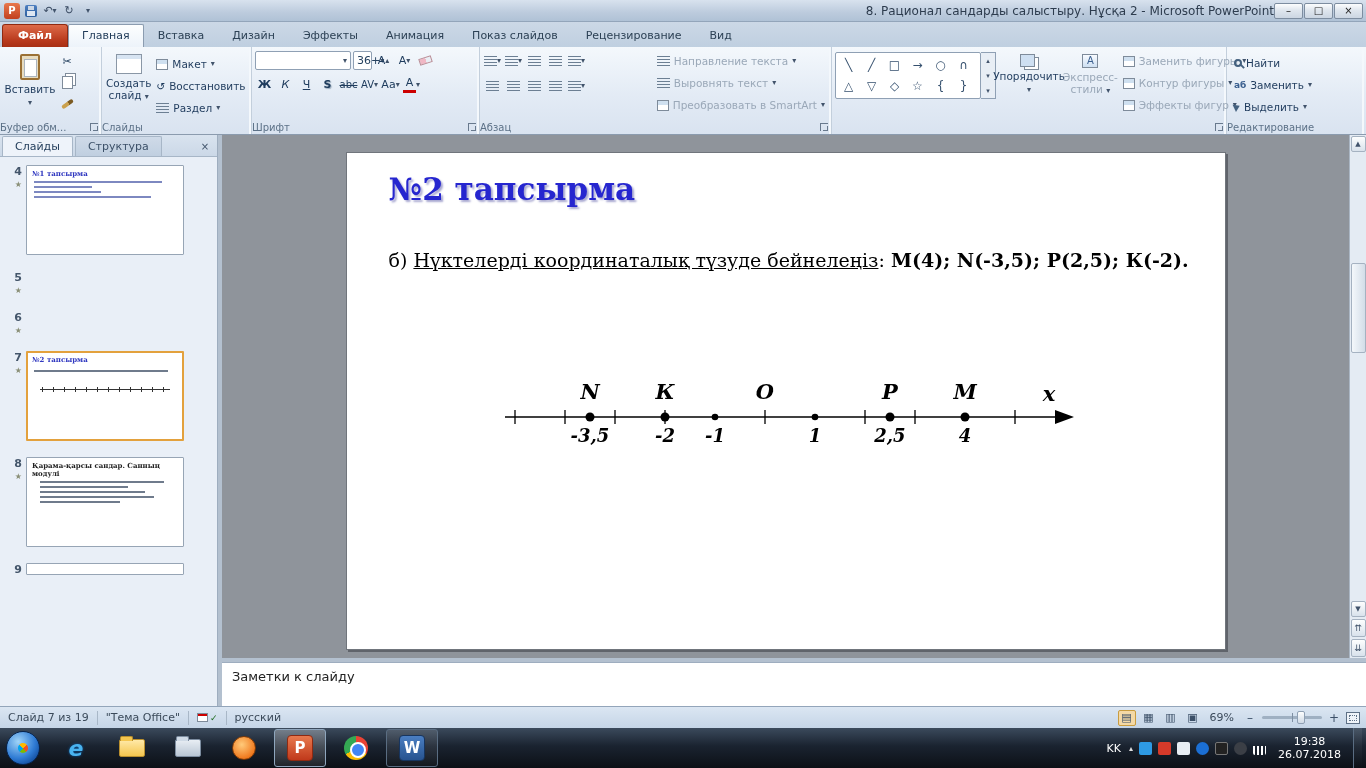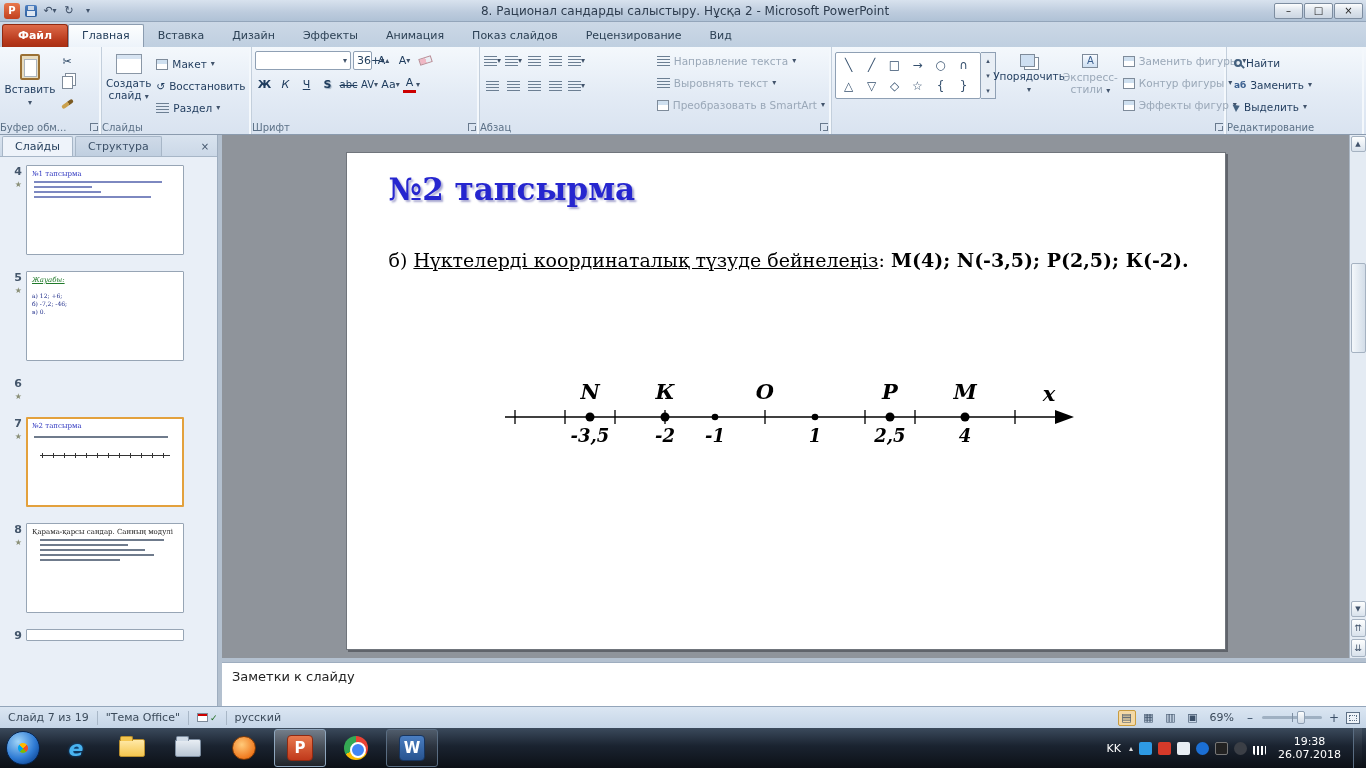--- a/index.html
+++ b/index.html
@@ -8,21 +8,21 @@
 
   
   #titlebar{position:absolute;left:0;top:0;width:100%;height:22px;background:linear-gradient(#d8e2ee,#bccbdd 60%,#b0c2d6);border-bottom:1px solid #93a5ba;display:flex;align-items:center;z-index:30}
   .qat{display:flex;align-items:center;gap:3px;padding-left:4px}
   .qat-btn{height:17px;min-width:16px;display:flex;align-items:center;justify-content:center;border-radius:2px;font-size:11px;color:#3b4c63}
   .app-ico{width:16px;height:16px;border-radius:3px;background:linear-gradient(#e8784d,#c2401f);color:#fff;font-weight:bold;font-size:10px;display:flex;align-items:center;justify-content:center}
   .ic-floppy{width:12px;height:12px;background:linear-gradient(#4d7fc0,#2d5e9e);border-radius:2px;position:relative;display:inline-block}
   .ic-floppy::after{content:"";position:absolute;left:2px;bottom:1px;width:8px;height:5px;background:#dde6f2}
   .ic-floppy::before{content:"";position:absolute;left:3px;top:1px;width:6px;height:4px;background:#cdd8e6}
   .caret{font-size:8px;line-height:8px;color:#41536b}
-  .tb-title{flex:1;text-align:center;font-size:12px;color:#2d3c4e;white-space:nowrap;overflow:hidden}
+  .tb-title{flex:1;text-align:right;font-size:12px;color:#2d3c4e;white-space:nowrap;overflow:hidden}
   .win-btns{display:flex;gap:1px;padding-right:3px}
   .win-btn{width:29px;height:16px;display:flex;align-items:center;justify-content:center;font-size:10px;color:#222;background:linear-gradient(#fcfdfe,#dfe6ee 45%,#ccd6e2);border:1px solid #7d8da0;border-radius:2px}
 
   
   #tabrow{position:absolute;left:0;top:22px;width:100%;height:25px;background:linear-gradient(#ccd8e6,#bfcfe0);display:flex;align-items:flex-end;z-index:29}
   .file-tab{background:linear-gradient(#dd6a49,#b93a1d 70%,#a82f14);color:#fff;font-weight:bold;padding:4px 15px 5px;margin-left:2px;border-radius:3px 3px 0 0;border:1px solid #8f2a12;border-bottom:none}
   .rtab{padding:4px 13px 5px;color:#2c4155;border:1px solid transparent;border-bottom:none}
   .rtab.active{background:linear-gradient(#fdfeff,#edf3fa);border-color:#8b9cb0;border-radius:2px 2px 0 0;color:#1f3a58}
 
   
@@ -67,21 +67,21 @@
   .sb-tab{padding:3px 12px;font-size:11px;border:1px solid #a7b6c7;border-bottom:none;border-radius:2px 2px 0 0;margin-right:2px;background:linear-gradient(#cfdae8,#c0cfe0);color:#3c5068}
   .sb-tab.active{background:#eef3fa;color:#1f3a58}
   .sb-close{margin-left:auto;margin-right:4px;margin-bottom:2px;width:16px;height:15px;display:flex;align-items:center;justify-content:center;font-size:10px;color:#41536b}
   #thumbs{position:absolute;top:22px;bottom:0;left:0;right:0;overflow:hidden;padding-top:8px}
   .thumb-row{display:flex;margin-bottom:16px}
   .thumb-gutter{width:26px;text-align:right;padding-right:4px}
   .thumb-num{font-size:11px;font-weight:bold;color:#44566b}
   .thumb-star{font-size:8px;color:#8a8f77;margin-top:2px}
   .thumb-box{width:158px;height:90px;background:#fff;border:1px solid #97a5b5;border-radius:1px;padding:4px 5px;overflow:hidden;position:relative}
   .thumb-box.selected{border:2px solid #e3a13d;padding:3px 4px}
-  .t-title{font-family:"DejaVu Serif","Liberation Serif",serif;font-size:7px;font-weight:normal;line-height:8px}
+  .t-title{font-family:"DejaVu Serif","Liberation Serif",serif;font-size:7px;font-weight:bold;line-height:8px}
   .t-blue{color:#3038c0}
   .t-green{color:#207a2a;text-decoration:underline;font-style:italic}
   .t-dark{color:#222}
   .bar{height:2px;background:#7d88c0;margin:3px 0 0 2px}
   .bar.dark{background:#6f7b8c}
   .t-line{font-size:6px;line-height:8px;color:#1f2d8a;font-family:"DejaVu Serif","Liberation Serif",serif}
   .mini-axis{position:relative;height:7px;margin:6px 8px 0}
   .mini-axis::before{content:"";position:absolute;left:0;right:0;top:3px;height:1px;background:#333}
   .mini-axis::after{content:"";position:absolute;left:2px;right:2px;top:1px;bottom:1px;background:repeating-linear-gradient(90deg,#333 0 1px,transparent 1px 11px)}
 
@@ -438,26 +438,20 @@
         <div class="bar" style="width:46%"></div>
         <div class="bar" style="width:80%"></div>
       </div>
     </div>
 
     <div class="thumb-row">
       <div class="thumb-gutter">
         <div class="thumb-num">5</div>
         <div class="thumb-star">★</div>
       </div>
-      <div class="thumb-box">
-        <div class="t-title t-green">Жауабы:</div>
-        <div class="t-line" style="margin-top:8px">а)  12;   +6;</div>
-        <div class="t-line">б)  -7,2;   -46;</div>
-        <div class="t-line">в)  0.</div>
-      </div>
     </div>
 
     <div class="thumb-row">
       <div class="thumb-gutter">
         <div class="thumb-num">6</div>
         <div class="thumb-star">★</div>
       </div>
     </div>
 
     <div class="thumb-row">

